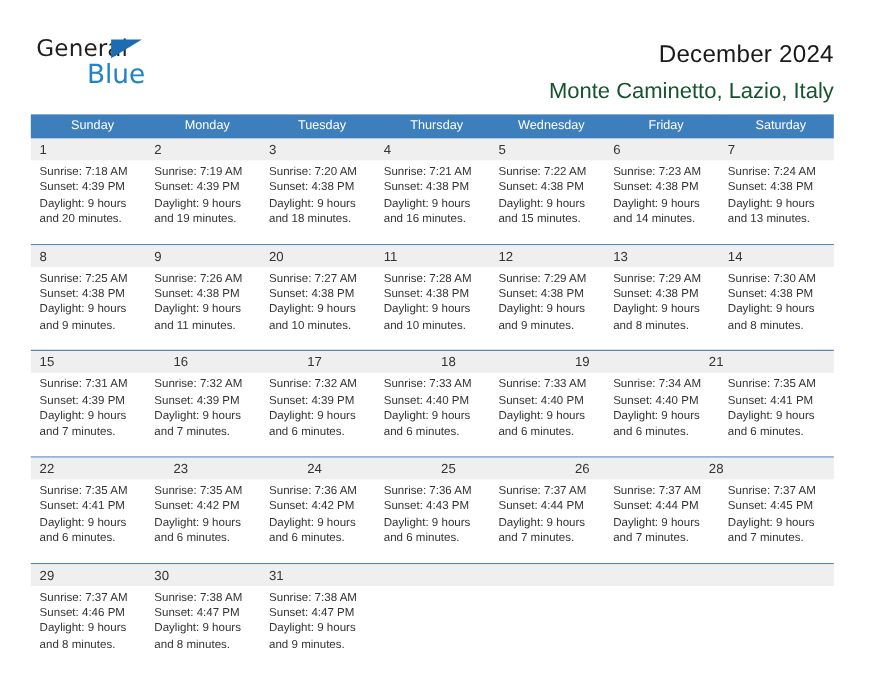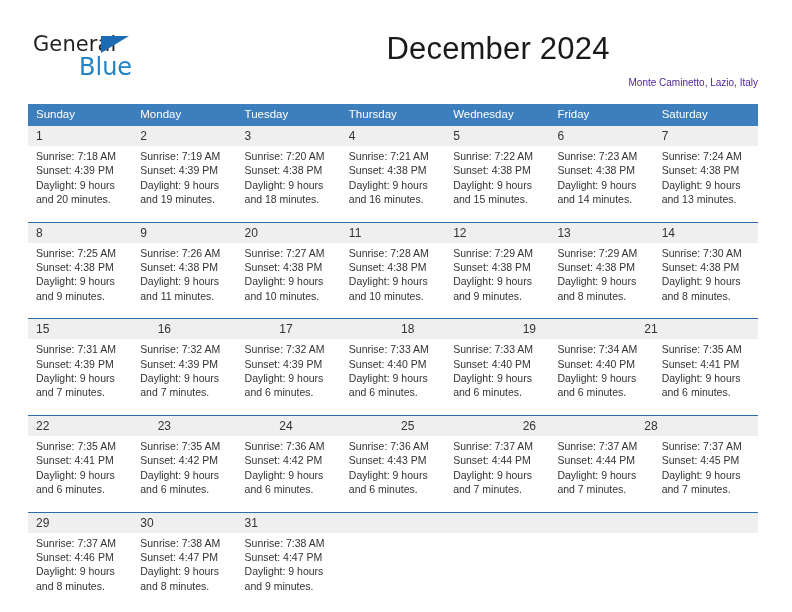--- a/index.html
+++ b/index.html
@@ -69,31 +69,30 @@
   }
 
   .title-wrap {
     position: absolute;
     right: 0;
     top: 0;
     text-align: right;
     width: 520px;
   }
   .cal-title {
-    font-size: 31px;
+    font-size: 22px;
     font-weight: normal;
     color: #1a1a1a;
     line-height: 38px;
     letter-spacing: .2px;
     white-space: nowrap;
-    text-align: center;
   }
   .cal-subtitle {
-    font-size: 10px;
-    color: #4c1d95;
+    font-size: 20px;
+    color: #14532d;
     line-height: 22px;
     margin-top: 4px;
     white-space: nowrap;
   }
 
   
   .calendar {
     position: absolute;
     left: 28px;
     top: 104px;
@@ -108,20 +107,21 @@
   .weekday {
     flex: 1 1 0;
     min-width: 0;
     box-sizing: border-box;
     padding: 3px 0 4px 8px;
     font-size: 11.5px;
     color: #ffffff;
     line-height: 15px;
     white-space: nowrap;
     overflow: hidden;
+    text-align: center;
   }
 
   .week {
     width: 730px;
     border-top: 1.5px solid #2f6caa;
     margin-top: 7px;
   }
   .week.first {
     margin-top: 0;
     border-top: none;

